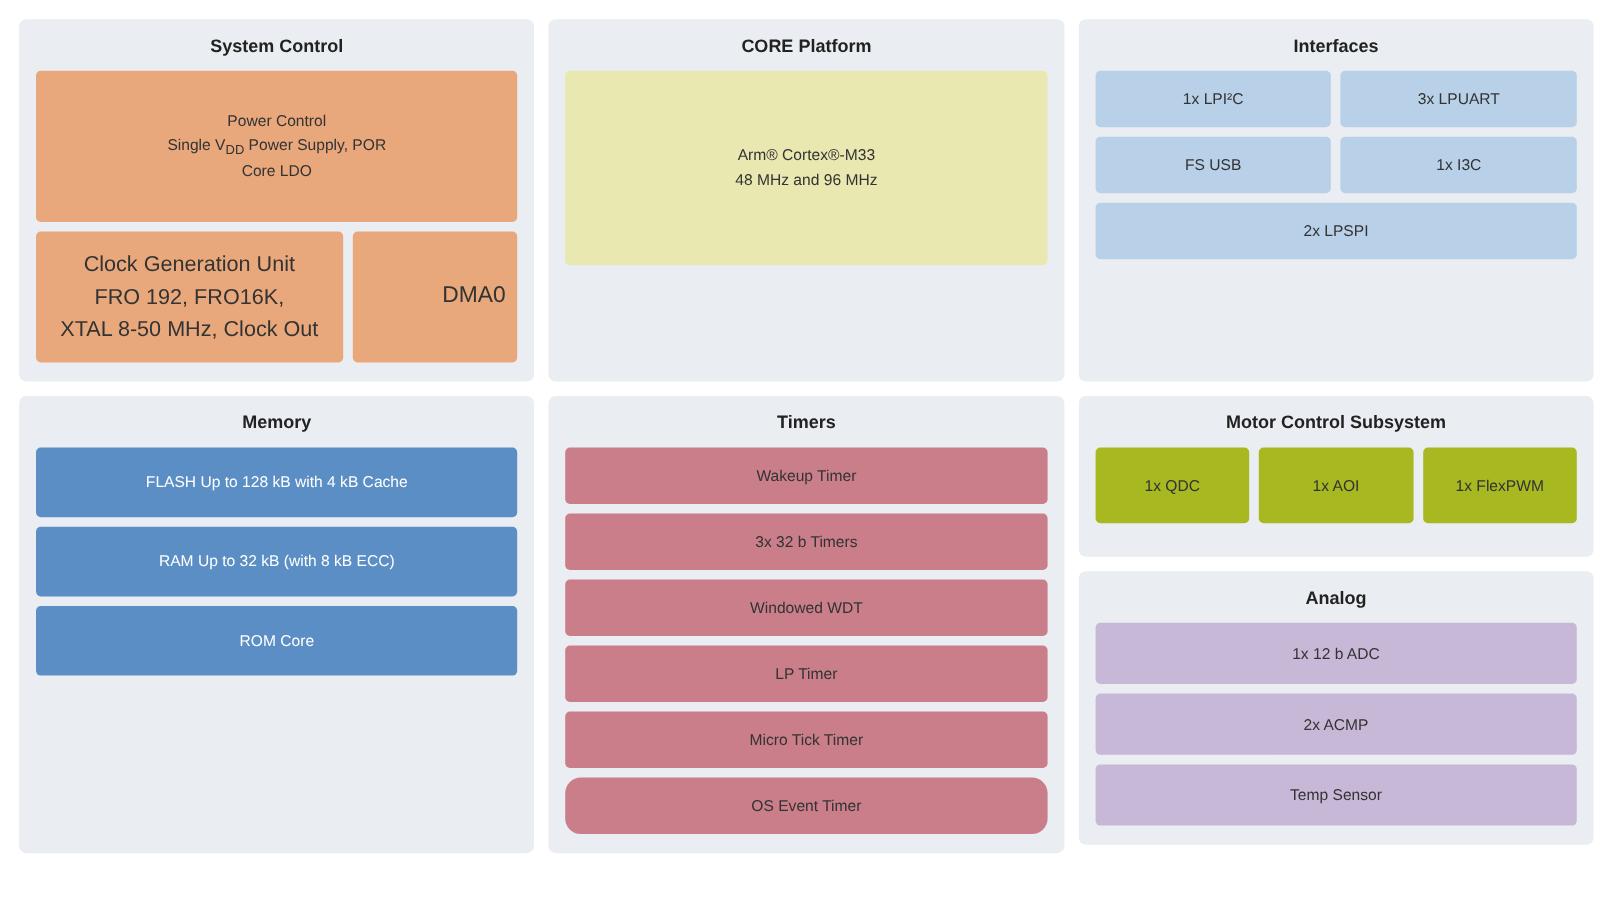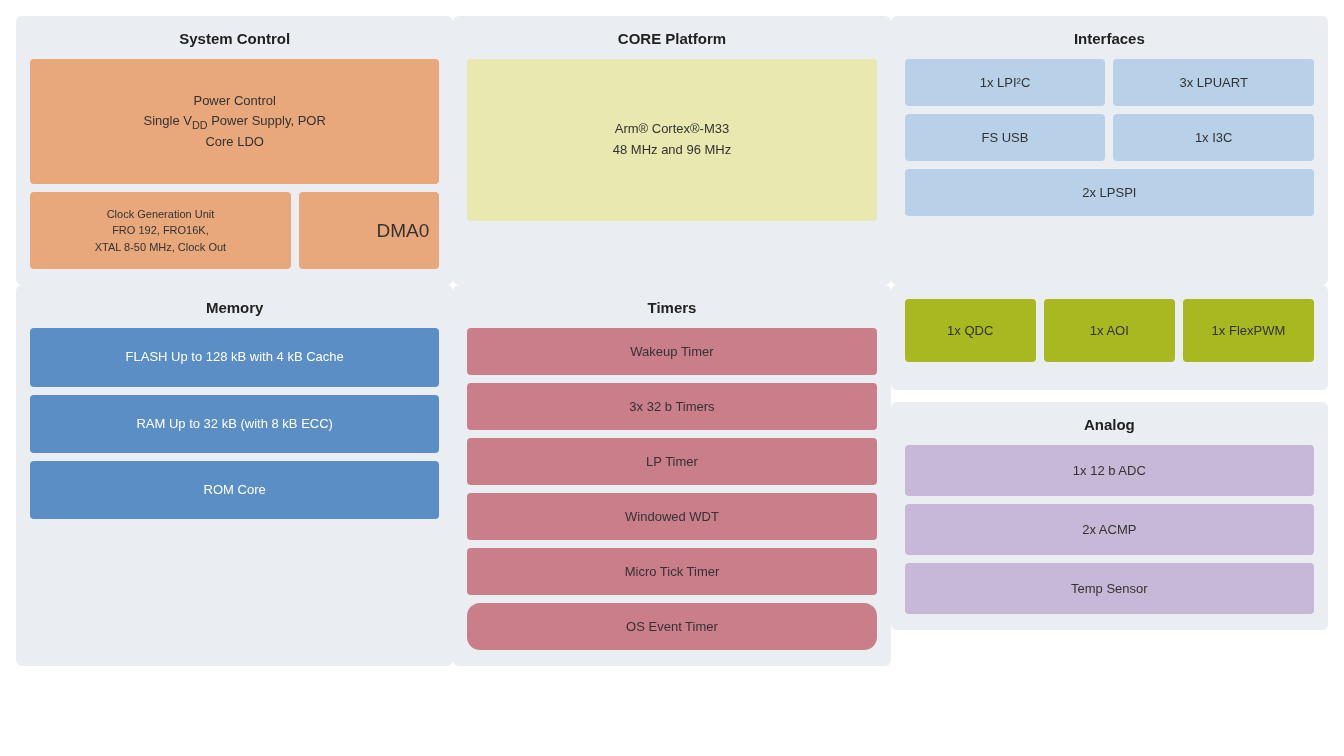--- a/index.html
+++ b/index.html
@@ -7,20 +7,21 @@
       font-family: Arial, sans-serif;
       background: #fff;
       padding: 16px;
       width: 1344px;
       min-height: 756px;
     }
     .grid {
       display: grid;
       grid-template-columns: 1fr 1fr 1fr;
       grid-template-rows: auto auto;
+      gap: 12px;
     }
     .panel {
       background: #eaeef2;
       border-radius: 6px;
       padding: 14px 14px 16px;
     }
     .panel-title {
       text-align: center;
       font-weight: bold;
       font-size: 15px;
@@ -40,21 +41,21 @@
     }
     .sc-bottom {
       display: flex;
       gap: 8px;
     }
     .sc-clock {
       background: #e8a87c;
       border-radius: 4px;
       padding: 14px 10px;
       text-align: center;
-      font-size: 11px;
+      font-size: 18px;
       color: #333;
       flex: 2;
       line-height: 1.5;
     }
     .sc-dma {
       background: #e8a87c;
       border-radius: 4px;
       padding: 14px 10px;
       text-align: center;
       font-size: 19px;
@@ -187,29 +188,30 @@
     <div class="panel-title">Memory</div>
     <div class="mem-item">FLASH Up to 128 kB with 4 kB Cache</div>
     <div class="mem-item">RAM Up to 32 kB (with 8 kB ECC)</div>
     <div class="mem-item">ROM Core</div>
   </div>
 
   <div class="panel">
     <div class="panel-title">Timers</div>
     <div class="timer-item">Wakeup Timer</div>
     <div class="timer-item">3x 32 b Timers</div>
+    <div class="timer-item">Windowed WDT</div>
     <div class="timer-item">LP Timer</div>
-    <div class="timer-item">Windowed WDT</div>
     <div class="timer-item">Micro Tick Timer</div>
     <div class="timer-item">OS Event Timer</div>
   </div>
 
   <div style="display:flex; flex-direction:column; gap:12px;">
 
     <div class="panel">
+      <div class="panel-title">Motor Control Subsystem</div>
       <div class="motor-grid">
         <div class="motor-item">1x QDC</div>
         <div class="motor-item">1x AOI</div>
         <div class="motor-item">1x FlexPWM</div>
       </div>
     </div>
 
     <div class="panel">
       <div class="panel-title">Analog</div>
       <div class="analog-item">1x 12 b ADC</div>

